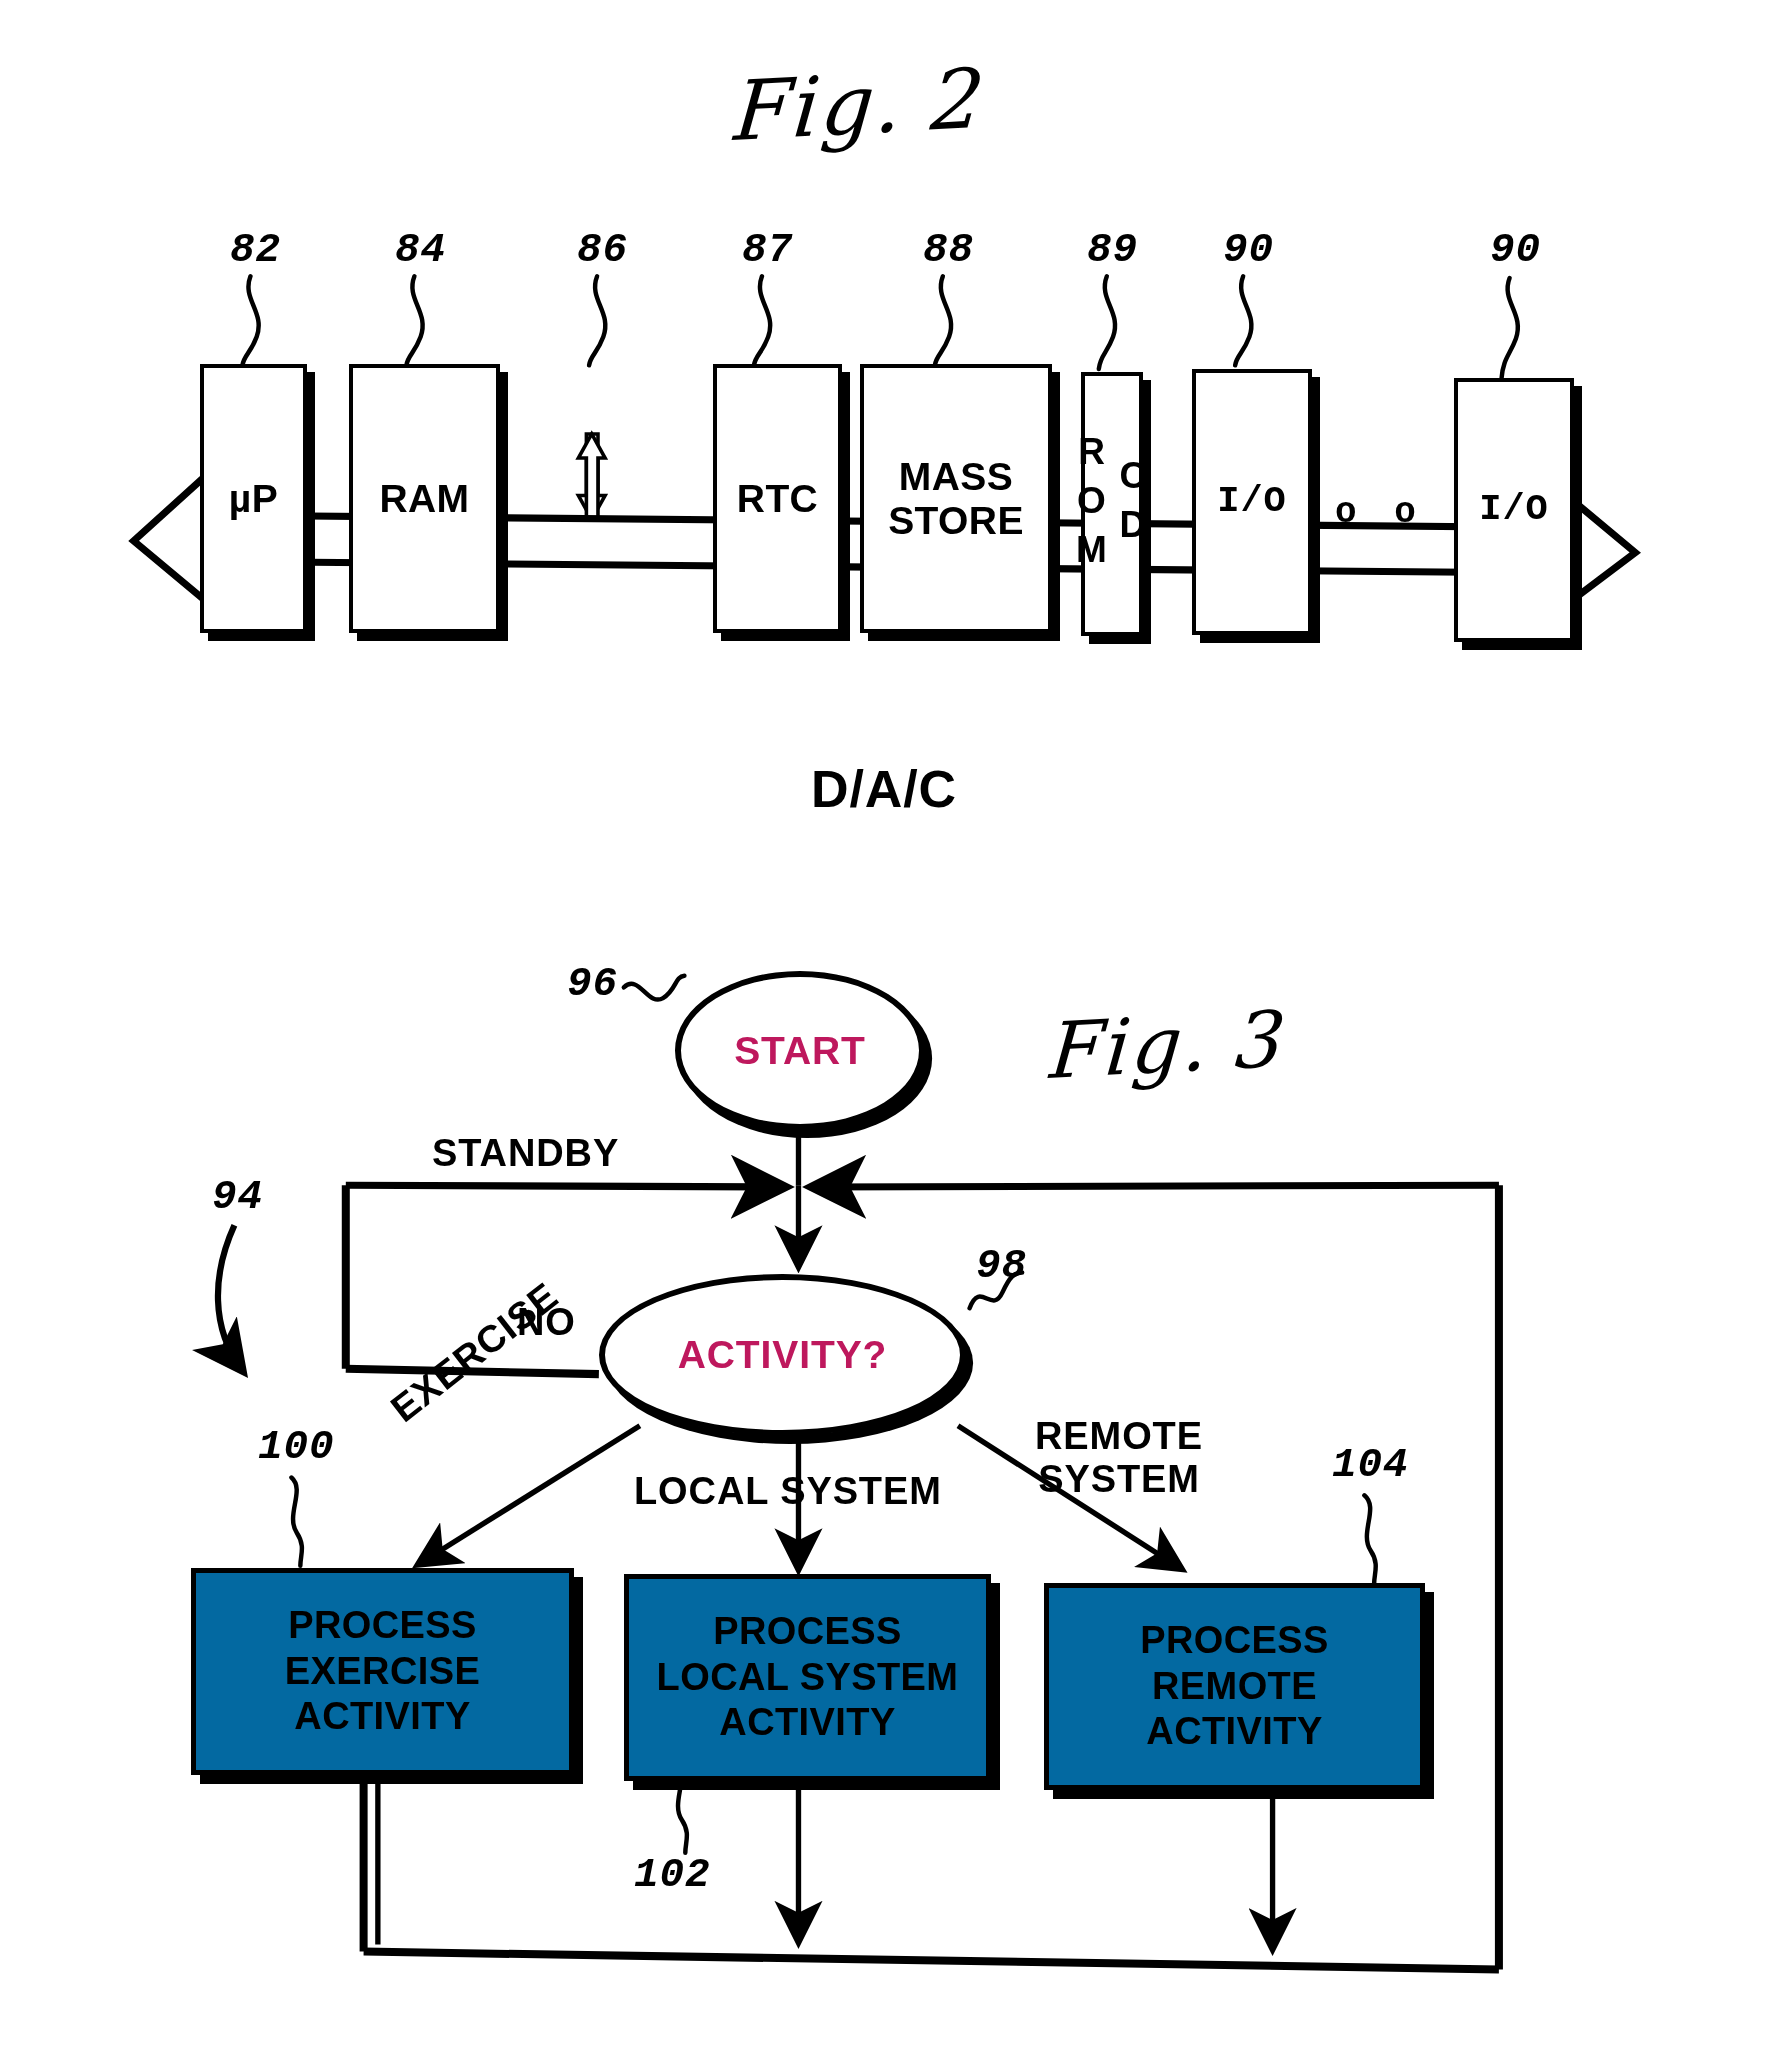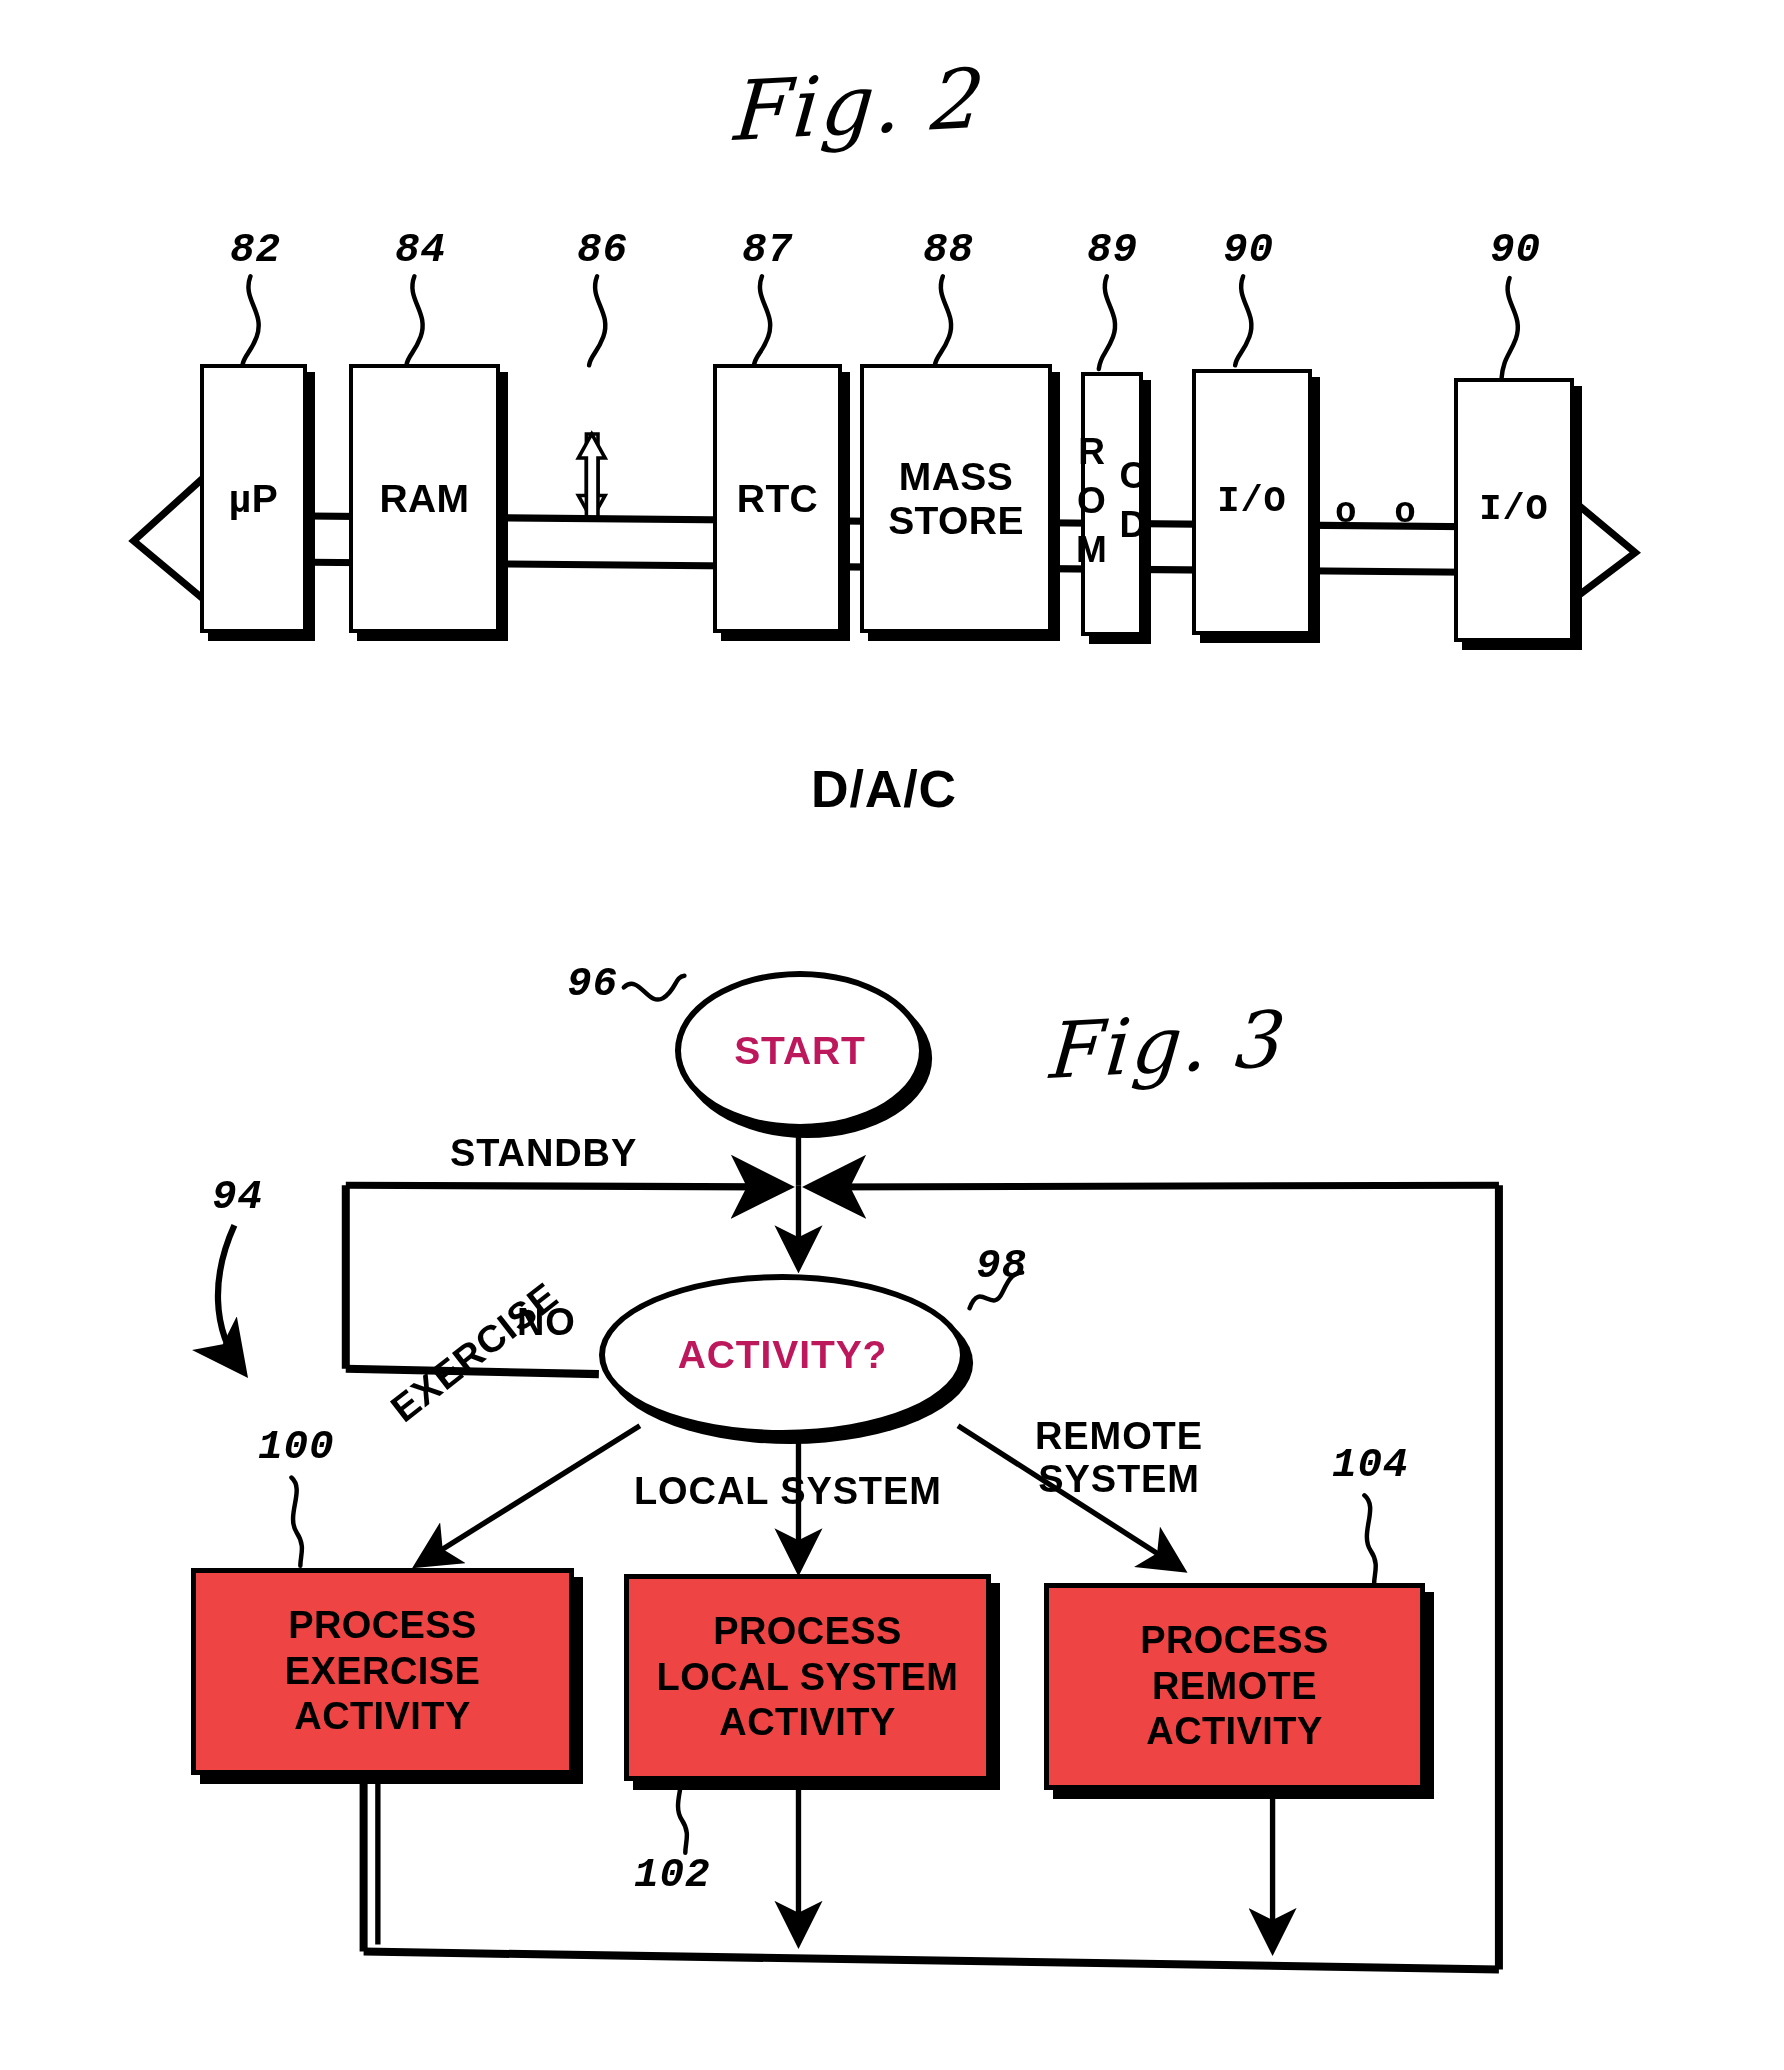--- a/index.html
+++ b/index.html
@@ -138,21 +138,21 @@
     font-size: 39px;
     letter-spacing: 0.9px;
     color: #be185d;
     white-space: nowrap;
   }
 
   .proc-box {
     position: absolute;
     box-sizing: border-box;
     border: 5.3px solid #000;
-    background: #ef4444;
+    background: #0369a1;
     box-shadow: 9px 9px 0 0 #000;
     display: flex;
     align-items: center;
     justify-content: center;
     text-align: center;
   }
   .proc-box .lbl {
     font-family: "Liberation Sans", sans-serif;
     font-weight: bold;
     font-size: 38px;
@@ -355,21 +355,21 @@
   <div class="refnum" style="left:1332px; top:1442px;">104</div>
 
   <div class="node-oval" style="left:675px; top:971px; width:250px; height:159px;">
     <span class="lbl">START</span>
   </div>
 
   <div class="node-oval" style="left:599px; top:1274px; width:367px; height:162px;">
     <span class="lbl">ACTIVITY?</span>
   </div>
 
-  <div class="flow-label" style="left:450px; top:1132px;">STANDBY</div>
+  <div class="flow-label" style="left:432px; top:1132px;">STANDBY</div>
 
   <div class="flow-label" style="left:517px; top:1301px;">NO</div>
 
   <div class="flow-label rot" style="left:383px; top:1397px;">EXERCISE</div>
 
   <div class="flow-label" style="left:634px; top:1470px;">LOCAL  SYSTEM</div>
 
   <div class="flow-label" style="left:1035px; top:1415px; text-align:center;">REMOTE
 SYSTEM</div>
 

